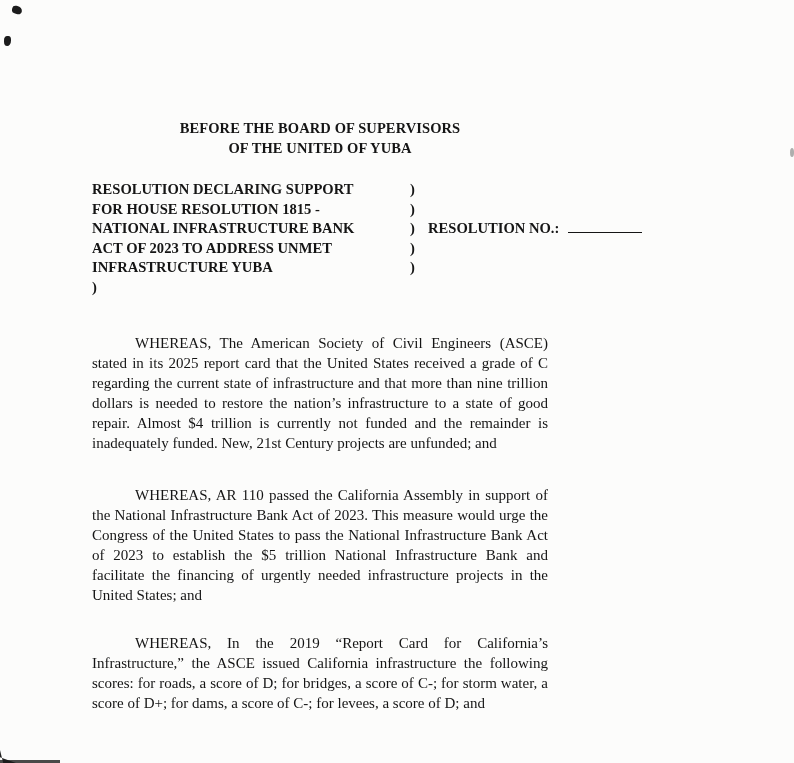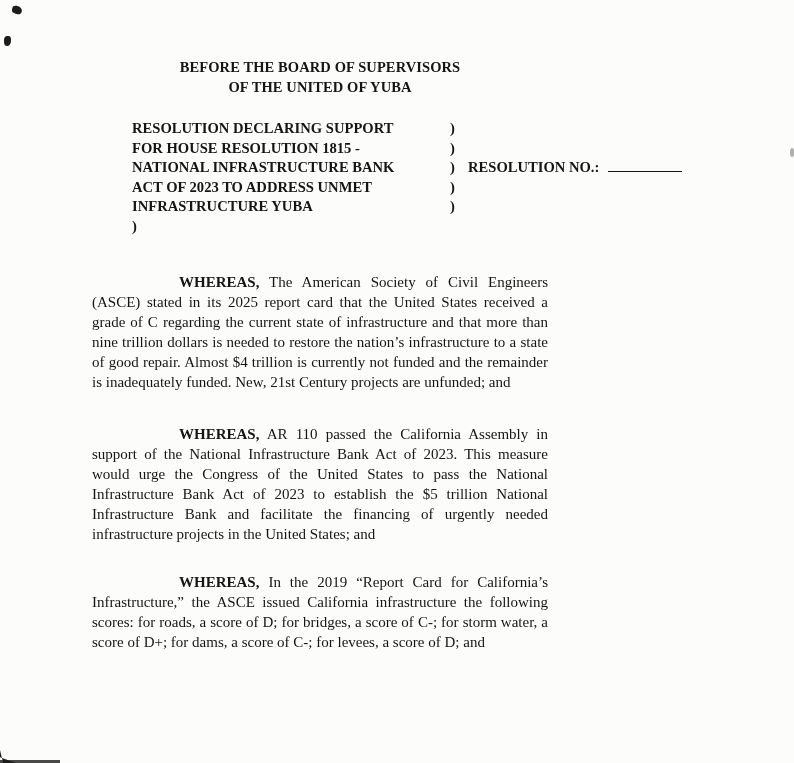--- a/index.html
+++ b/index.html
@@ -11,58 +11,57 @@
     height: 763px;
     background: #fcfcfb;
     font-family: "Liberation Serif", serif;
     color: #151515;
     position: relative;
     overflow: hidden;
   }
   .page {
     box-sizing: border-box;
     width: 640px;
-    padding: 57px 92px 0 92px;
+    padding: 118px 92px 0 92px;
   }
   .doc-title {
     text-align: center;
     font-weight: bold;
     font-size: 14.5px;
     line-height: 20px;
     letter-spacing: 0.1px;
   }
   .caption {
     margin-top: 22px;
     font-weight: bold;
     font-size: 14.6px;
   }
   .caption-row {
     display: grid;
     grid-template-columns: 318px 18px 1fr;
     line-height: 19.5px;
-    margin-left: 40px;
   }
   .caption-left { white-space: nowrap; }
   .caption-paren { text-align: left; }
   .caption-right { white-space: nowrap; text-align: center; }
   .blank {
     display: inline-block;
     width: 74px;
     height: 13px;
     margin-left: 9px;
     border-bottom: 1.4px solid #151515;
   }
   .para {
     margin: 0;
     font-size: 15px;
     line-height: 20px;
     text-align: justify;
     text-indent: 43px;
   }
-  .para .lead { font-weight: bold; margin-left: 44px; }
+  .para .lead { font-weight: normal; }
   .p1 { margin-top: 36px; }
   .p2 { margin-top: 32px; }
   .p3 { margin-top: 28px; }
   .artifact {
     position: absolute;
     background: #1c1c1c;
   }
   .a1 { left: 12px; top: 6px; width: 10px; height: 8px; border-radius: 40% 60% 50% 50%; transform: rotate(12deg); }
   .a2 { left: 4px; top: 36px; width: 7px; height: 10px; border-radius: 50% 40% 60% 50%; }
   .a3 { left: 0; bottom: 0; width: 16px; height: 13px; clip-path: polygon(0 0, 20% 100%, 100% 100%, 0 55%); background:#222; }

